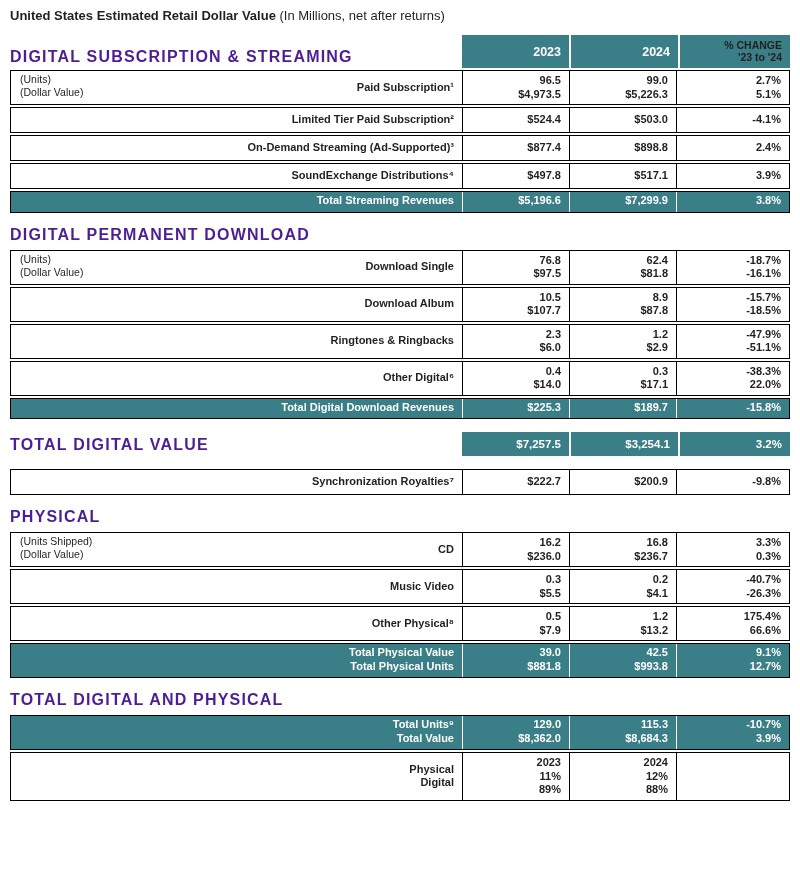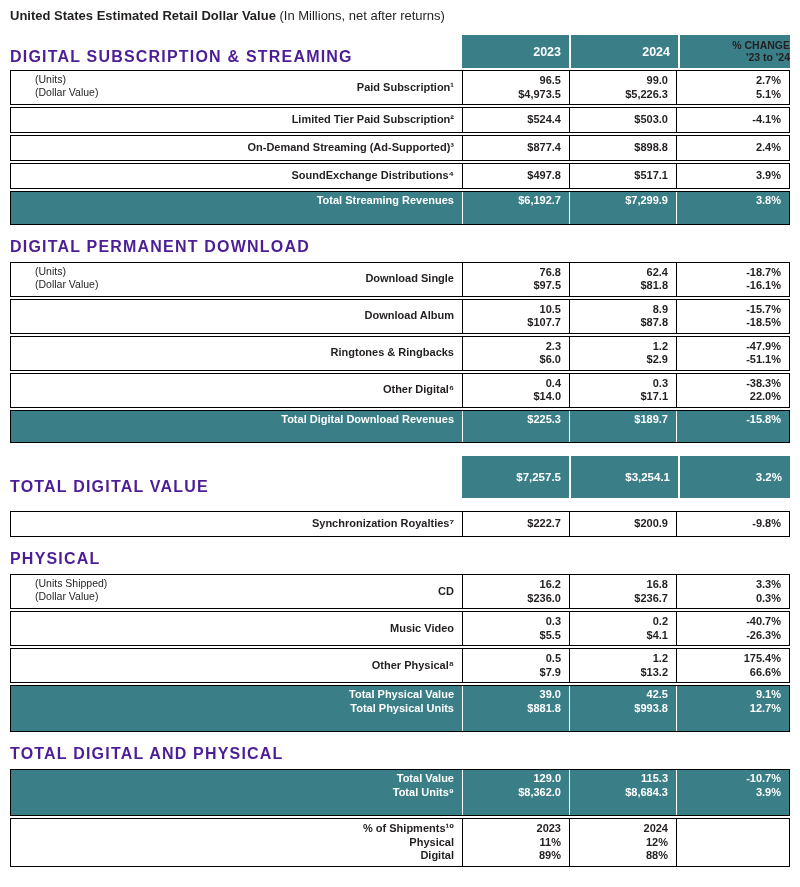--- a/index.html
+++ b/index.html
@@ -26,24 +26,24 @@
 
   .band { display:flex; gap:2px; flex:0 0 328px; }
   .band .bcell { background:var(--teal); }
   .band.cols { height:33px; }
   .band.cols .year {
     flex:0 0 107px; display:flex; align-items:center; justify-content:flex-end;
     padding-right:8px; color:#fff; font-weight:bold; font-size:12.5px;
   }
   .band.cols .pcth {
     flex:1; display:flex; flex-direction:column; justify-content:center;
-    color:var(--ink); font-weight:bold; font-size:10.5px; line-height:11.5px;
+    padding-right:8px; color:var(--ink); font-weight:bold; font-size:10.5px; line-height:11.5px;
   }
   .band.cols .pcth .ln { text-align:right; width:100%; }
-  .band.totals { height:42px; }
+  .band.totals { height:24px; }
   .band.totals .bcell {
     display:flex; align-items:center; justify-content:flex-end; padding-right:8px;
     color:#fff; font-weight:bold; font-size:11.5px;
   }
   .band.totals .bcell:nth-child(1), .band.totals .bcell:nth-child(2) { flex:0 0 107px; }
   .band.totals .bcell:nth-child(3) { flex:1; }
 
   .row {
     display:grid; grid-template-columns:451px 107px 107px 1fr;
     border:1px solid #000; margin-bottom:2px; min-height:26px; background:#fff;
@@ -55,27 +55,27 @@
   }
   .cell .ln { width:100%; text-align:right; }
   .val { font-weight:bold; }
   .labcell {
     border-left:none; position:relative;
     justify-content:center;
   }
   .lab { font-weight:bold; }
   .lab .ln { text-align:right; }
   .side {
-    position:absolute; left:24px; top:2px;
+    position:absolute; left:9px; top:2px;
     font-size:10.5px; line-height:13px; font-weight:normal; text-align:left;
   }
   .side .ln { text-align:left; }
 
   .row.total { background:var(--teal); color:#fff; min-height:20px; }
-  .row.total .cell { border-left:1px solid #fff; padding-top:2px; padding-bottom:16px; }
+  .row.total .cell { border-left:1px solid #fff; padding-top:2px; padding-bottom:4px; }
   .row.total .labcell { border-left:none; }
   .row.total .lab, .row.total .val { color:#fff; }
 
   .row.shipments { min-height:48px; }
 </style>
 </head>
 <body>
 
 <div class="page">
   <header class="page-title">
@@ -165,21 +165,21 @@
             <div class="ln">3.9%</div>
           </div>
         </div>
         <div class="row total">
           <div class="cell labcell">
             <div class="lab">
               <div class="ln">Total Streaming Revenues</div>
             </div>
           </div>
           <div class="cell val">
-            <div class="ln">$6,192.7</div>
+            <div class="ln">$5,196.6</div>
           </div>
           <div class="cell val">
             <div class="ln">$7,299.9</div>
           </div>
           <div class="cell val">
             <div class="ln">3.8%</div>
           </div>
         </div>
       </section>
       <section class="section">
@@ -397,41 +397,40 @@
           </div>
         </div>
       </section>
       <section class="section">
         <div class="sec-head title-only">
           <h2 class="sec-title">TOTAL DIGITAL AND PHYSICAL</h2>
         </div>
         <div class="row total">
           <div class="cell labcell">
             <div class="lab">
+              <div class="ln">Total Units⁹</div>
               <div class="ln">Total Value</div>
-              <div class="ln">Total Units⁹</div>
             </div>
           </div>
           <div class="cell val">
             <div class="ln">129.0</div>
             <div class="ln">$8,362.0</div>
           </div>
           <div class="cell val">
             <div class="ln">115.3</div>
             <div class="ln">$8,684.3</div>
           </div>
           <div class="cell val">
             <div class="ln">-10.7%</div>
             <div class="ln">3.9%</div>
           </div>
         </div>
         <div class="row shipments">
           <div class="cell labcell">
             <div class="lab">
-              <div class="ln">% of Shipments¹⁰</div>
               <div class="ln">Physical</div>
               <div class="ln">Digital</div>
             </div>
           </div>
           <div class="cell val">
             <div class="ln">2023</div>
             <div class="ln">11%</div>
             <div class="ln">89%</div>
           </div>
           <div class="cell val">

